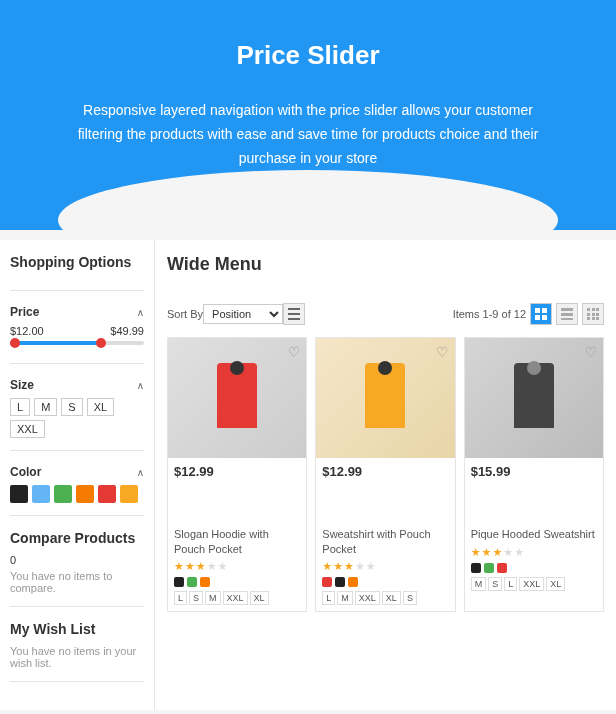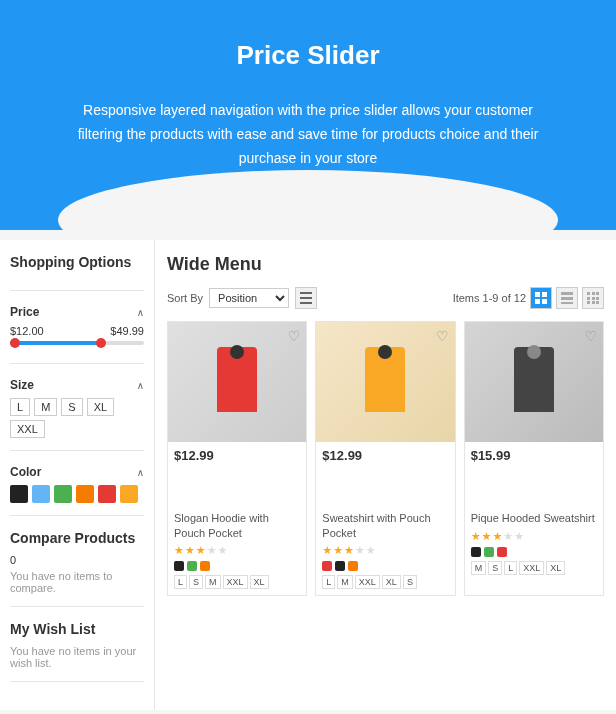--- a/index.html
+++ b/index.html
@@ -187,34 +187,34 @@
     
     .content-area {
       flex: 1;
       padding: 14px 12px;
     }
 
     .content-title {
       font-size: 18px;
       font-weight: bold;
       color: #333;
-      margin-bottom: 12px;
+      margin-bottom: 28px;
     }
 
     
     .toolbar {
       display: flex;
       align-items: center;
       justify-content: space-between;
       margin-bottom: 12px;
     }
     .toolbar-left {
       display: flex;
       align-items: center;
-      gap: 6px;
+      gap: 0;
     }
     .sort-label {
       font-size: 11px;
       color: #555;
     }
     .sort-select {
       font-size: 11px;
       border: 1px solid #ccc;
       padding: 2px 14px 2px 4px;
       background: #fff;

